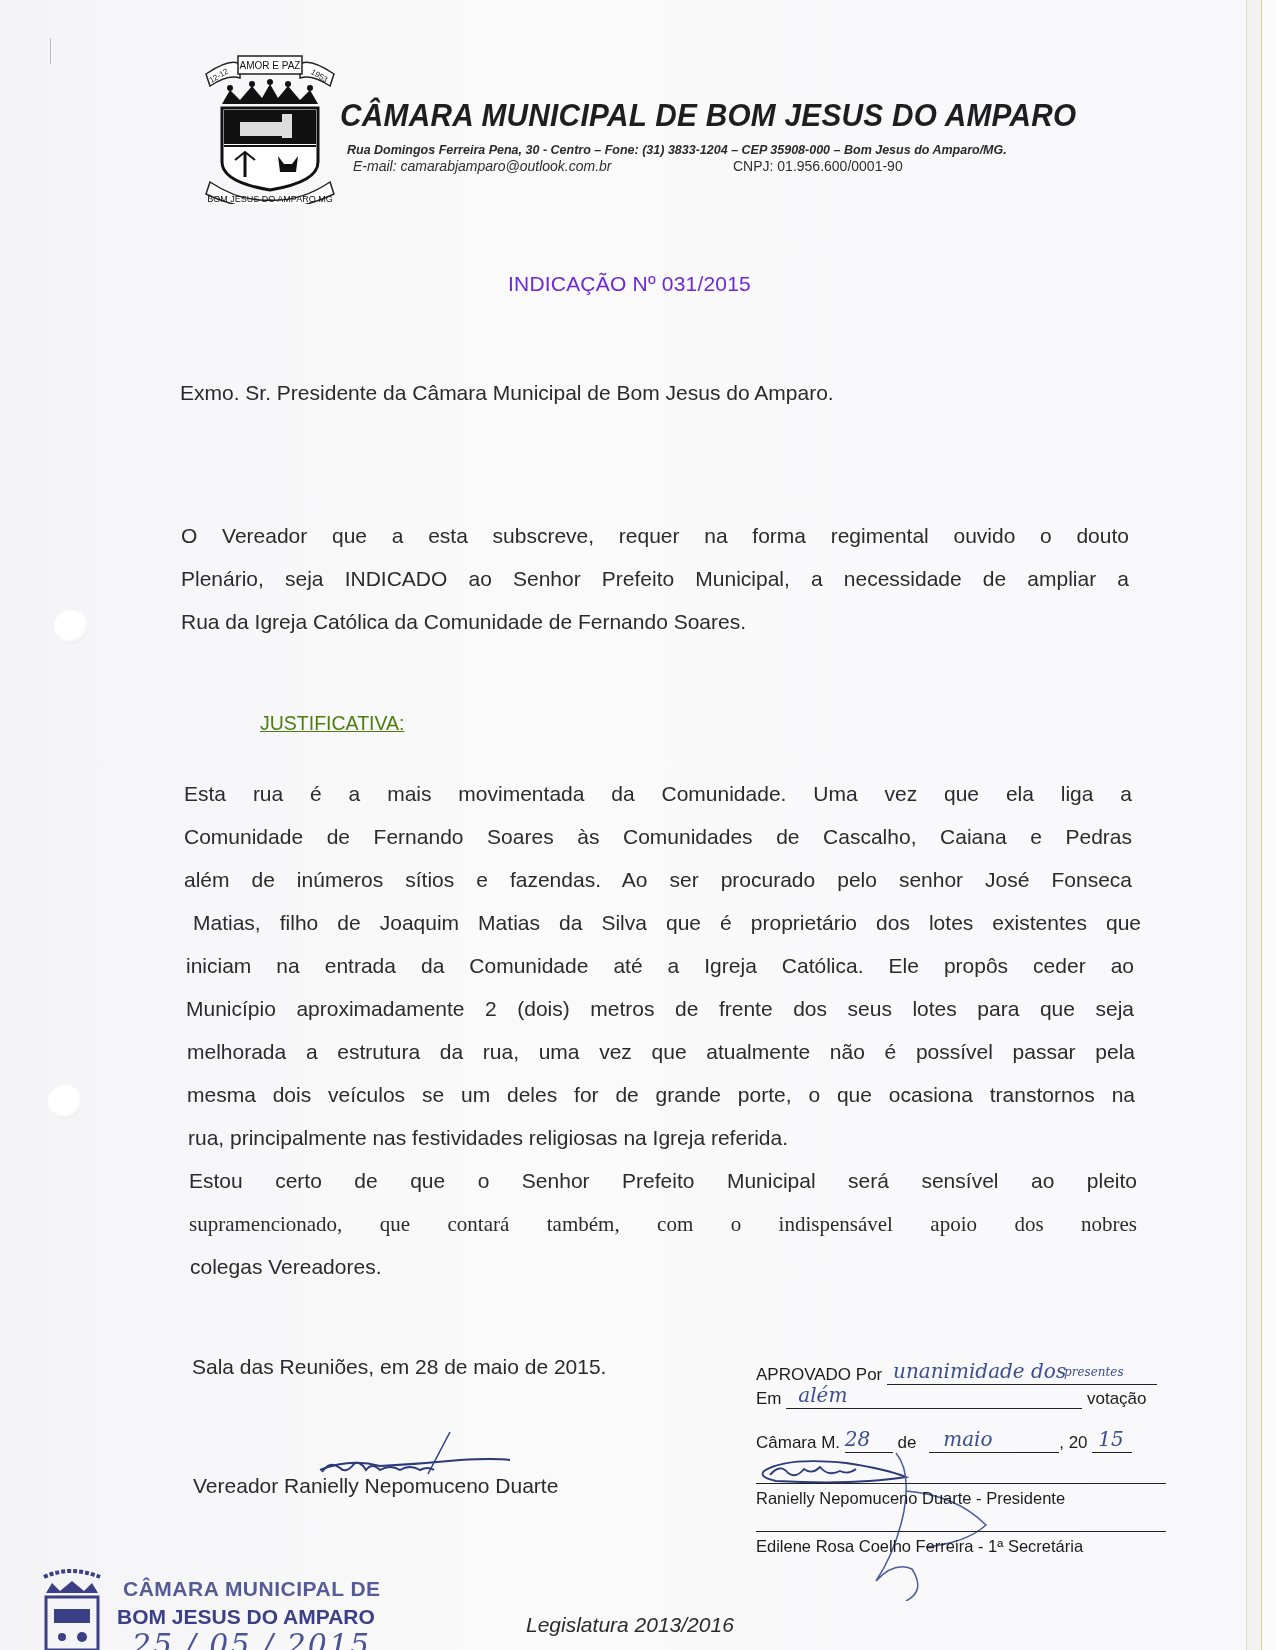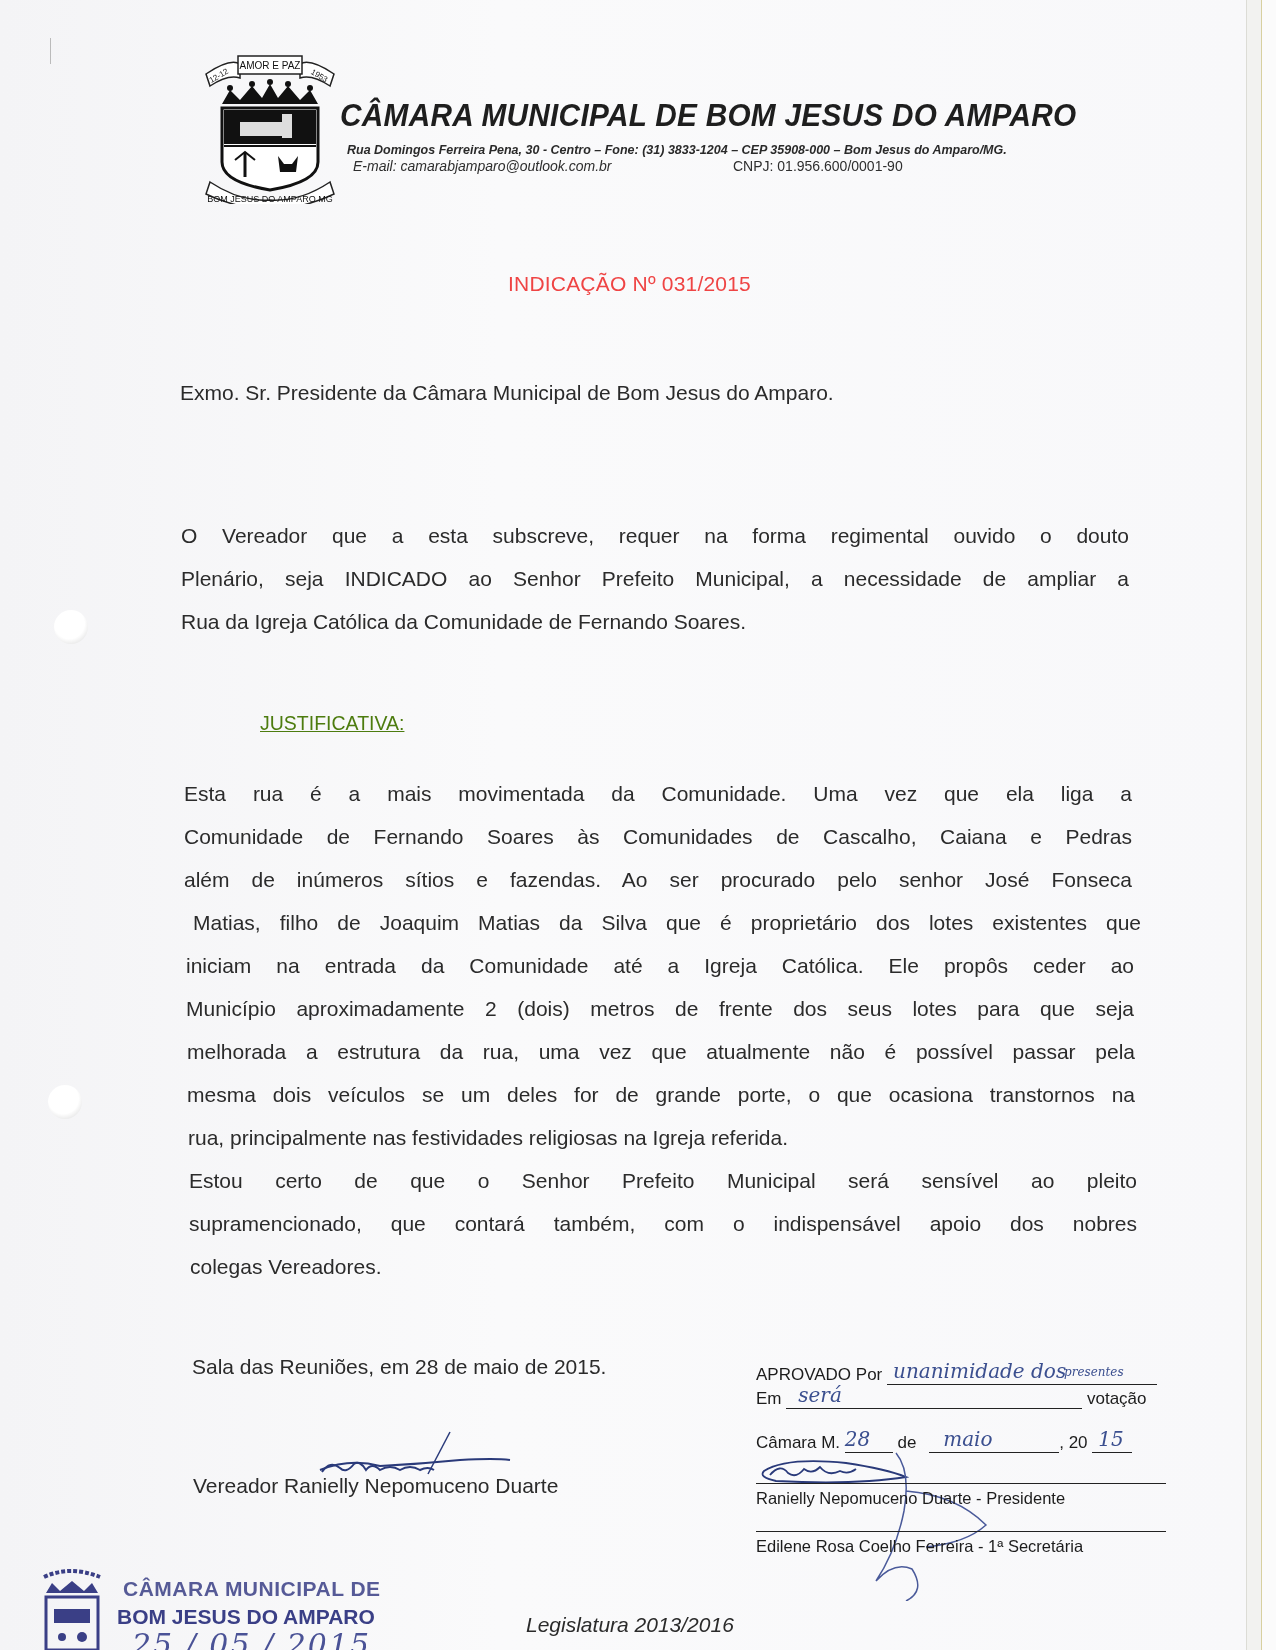--- a/index.html
+++ b/index.html
@@ -25,21 +25,21 @@
 
   
   .emblem { position: absolute; left: 200px; top: 52px; width: 140px; height: 152px; }
   .org-title { position: absolute; left: 340px; top: 98px; font-size: 31px; font-weight: bold; font-style: italic;
     color: #1e1e1e; letter-spacing: 0.3px; white-space: nowrap; transform: scaleX(0.96); transform-origin: left; }
   .address { position: absolute; left: 347px; top: 143px; font-size: 12.5px; font-style: italic; font-weight: bold; color: #2a2a2a; white-space: nowrap; }
   .email-row { position: absolute; left: 353px; top: 158px; font-size: 14px; font-style: italic; color: #2e2e2e; white-space: nowrap; }
   .email-row .link { }
   .cnpj { position: absolute; left: 733px; top: 158px; font-size: 14px; color: #2e2e2e; white-space: nowrap; }
 
-  .doc-number { position: absolute; left: 508px; top: 272px; font-size: 21px; color: #ef4444; letter-spacing: 0.2px; }
+  .doc-number { position: absolute; left: 508px; top: 272px; font-size: 21px; color: #6d28d9; letter-spacing: 0.2px; }
   .salutation { position: absolute; left: 180px; top: 381px; font-size: 21px; color: #2a2a2a; }
 
   .para { position: absolute; font-size: 21px; color: #2b2b2b; text-align: justify; text-align-last: justify; white-space: nowrap; }
   .para.last { text-align-last: left; }
   .line-wrap { position: absolute; width: 948px; }
 
   .justif { position: absolute; left: 260px; top: 712px; font-size: 19.5px; text-decoration: underline; color: #4d7c0f; }
 
   .sala { position: absolute; left: 192px; top: 1355px; font-size: 21px; color: #2b2b2b; }
   .vereador { position: absolute; left: 193px; top: 1474px; font-size: 21px; color: #2b2b2b; }
@@ -116,21 +116,21 @@
 <div class="para line-wrap" style="left:184px; top:825px;">Comunidade de Fernando Soares às Comunidades de Cascalho, Caiana e Pedras</div>
 <div class="para line-wrap" style="left:184px; top:868px;">além de inúmeros sítios e fazendas. Ao ser procurado pelo senhor José Fonseca</div>
 <div class="para line-wrap" style="left:193px; top:911px;">Matias, filho de Joaquim Matias da Silva que é proprietário dos lotes existentes que</div>
 <div class="para line-wrap" style="left:186px; top:954px;">iniciam na entrada da Comunidade até a Igreja Católica. Ele propôs ceder ao</div>
 <div class="para line-wrap" style="left:186px; top:997px;">Município aproximadamente 2 (dois) metros de frente dos seus lotes para que seja</div>
 <div class="para line-wrap" style="left:187px; top:1040px;">melhorada a estrutura da rua, uma vez que atualmente não é possível passar pela</div>
 <div class="para line-wrap" style="left:187px; top:1083px;">mesma dois veículos se um deles for de grande porte, o que ocasiona transtornos na</div>
 <div class="para last line-wrap" style="left:188px; top:1126px;">rua, principalmente nas festividades religiosas na Igreja referida.</div>
 
 <div class="para line-wrap" style="left:189px; top:1169px;">Estou certo de que o Senhor Prefeito Municipal será sensível ao pleito</div>
-<div class="para line-wrap" style="left:189px; top:1212px;">supramencionado, que contará também, com o indispensável apoio dos nobres</div>
+<div class="para line-wrap" style="left:189px; top:1212px;font-family:Liberation Serif, serif;">supramencionado, que contará também, com o indispensável apoio dos nobres</div>
 <div class="para last line-wrap" style="left:190px; top:1255px;">colegas Vereadores.</div>
 
 <div class="sala">Sala das Reuniões, em 28 de maio de 2015.</div>
 
 <svg class="sig" style="left:310px; top:1430px;" width="210" height="60" viewBox="0 0 210 60">
   <path d="M10 40 Q40 28 70 36 Q110 34 150 30 Q185 28 200 30" fill="none" stroke="#2a3a7a" stroke-width="2"></path>
   <path d="M12 42 Q20 30 30 38 Q36 44 44 34 Q50 30 56 40 Q62 32 70 40 Q80 34 90 40 Q100 34 110 40 Q118 36 124 40" fill="none" stroke="#2a3a7a" stroke-width="2"></path>
   <path d="M140 2 L118 44" fill="none" stroke="#2a3a7a" stroke-width="1.5"></path>
 </svg>
 <div class="vereador">Vereador Ranielly Nepomuceno Duarte</div>
@@ -139,21 +139,21 @@
   <div class="ap-row" style="top:0;margin-top:20px;">
     <span class="ap-label">APROVADO Por</span>
     <span class="blank" style="width:270px;">
       <span class="hand" style="left:6px;">unanimidade dos</span>
     </span>
   </div>
   <div class="hand small" style="left:308px; top:20px; position:absolute; bottom:auto;">presentes</div>
   <div class="ap-row" style="top:44px;">
     <span class="ap-label">Em</span>
     <span class="blank" style="width:296px;">
-      <span class="hand" style="left:12px;">será</span>
+      <span class="hand" style="left:12px;">além</span>
     </span>
     <span class="ap-label">votação</span>
   </div>
   <div class="ap-row" style="top:88px;">
     <span class="ap-label">Câmara M.</span>
     <span class="blank" style="width:48px;">
       <span class="hand" style="left:0;">28</span>
     </span>
     <span class="ap-label">de</span>
     <span class="blank" style="width:130px; margin-left:8px;">

